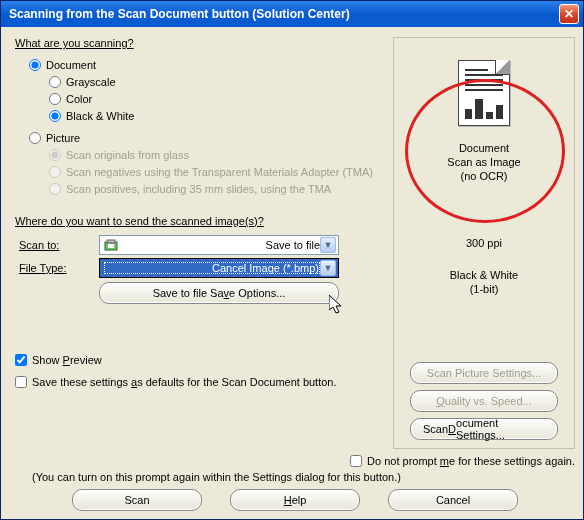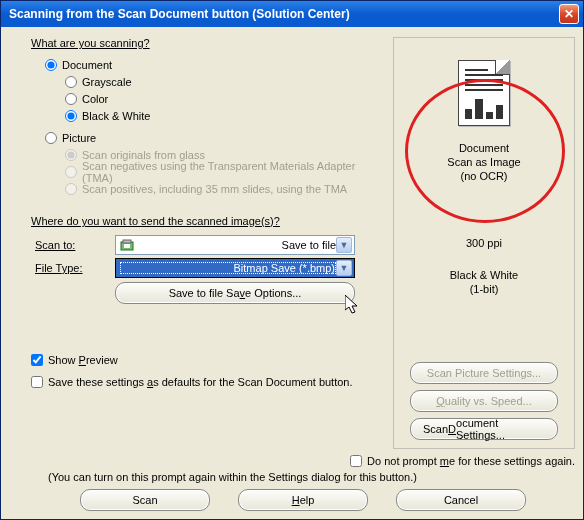--- a/index.html
+++ b/index.html
@@ -41,21 +41,20 @@
     display: flex; align-items: center; justify-content: center;
     font-weight: bold;
     font-size: 12px;
     cursor: pointer;
   }
   .client {
     flex: 1;
     background: #ece9d8;
     padding: 10px 8px 8px 14px;
     position: relative;
-    margin-left: 16px;
   }
   .main-cols {
     display: flex;
     gap: 6px;
   }
   .left-col { flex: 1; }
   .right-col {
     width: 182px;
     border: 1px solid #c0c0b8;
     background: #ece9d8;
@@ -260,21 +259,21 @@
             <span class="combo-text">Save to file</span>
             <div class="combo-arrow">▼</div>
           </div>
         </div>
 
         <div class="field-row" style="margin-left:4px;">
           <div class="field-label">
             <span>File T</span><span class="ul-char">y</span><span>pe:</span>
           </div>
           <div class="combo sel">
-            <span class="combo-text">Bitmap Save (*.bmp)</span>
+            <span class="combo-text">Cancel Image (*.bmp)</span>
             <div class="combo-arrow" style="color:#4b6aa0;">▼</div>
           </div>
         </div>
 
         <div class="field-row" style="margin-left:84px; margin-top:4px;">
           <div class="btn wide">
             <span>Save to file Sa</span>
               <span class="ul-char">v</span>
               <span>e Options...</span>
           </div>

